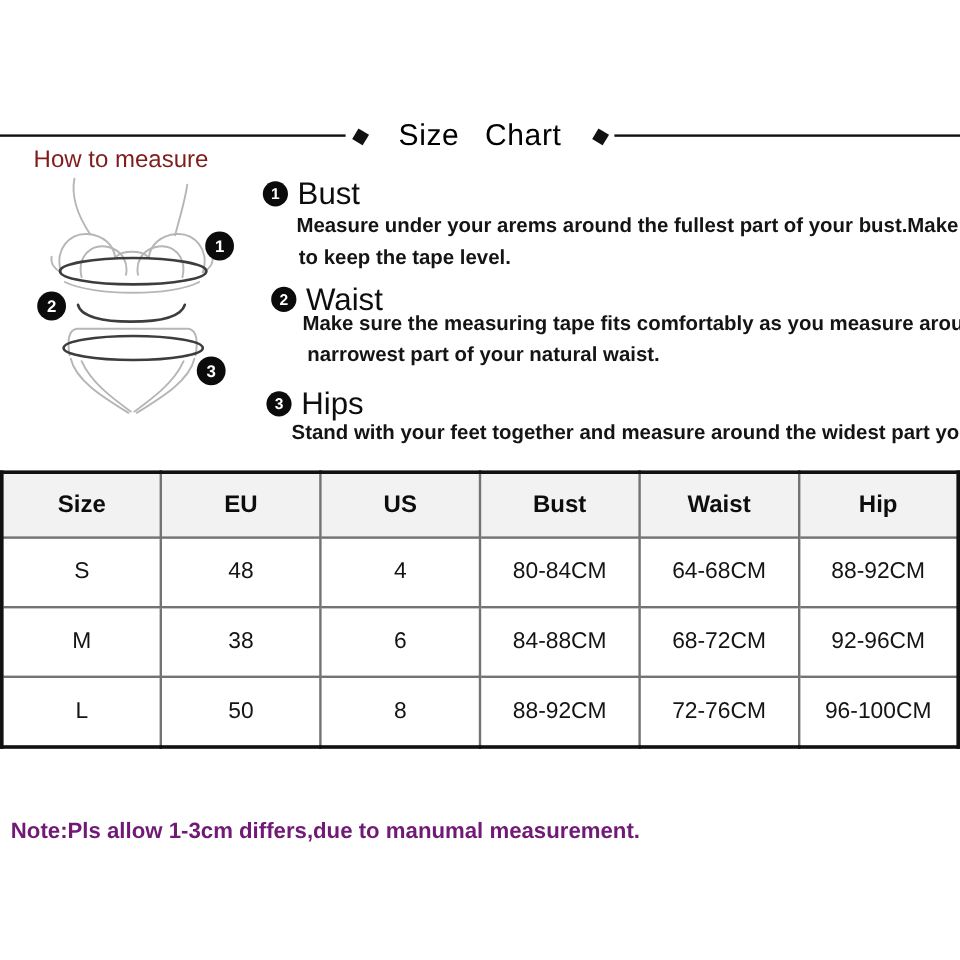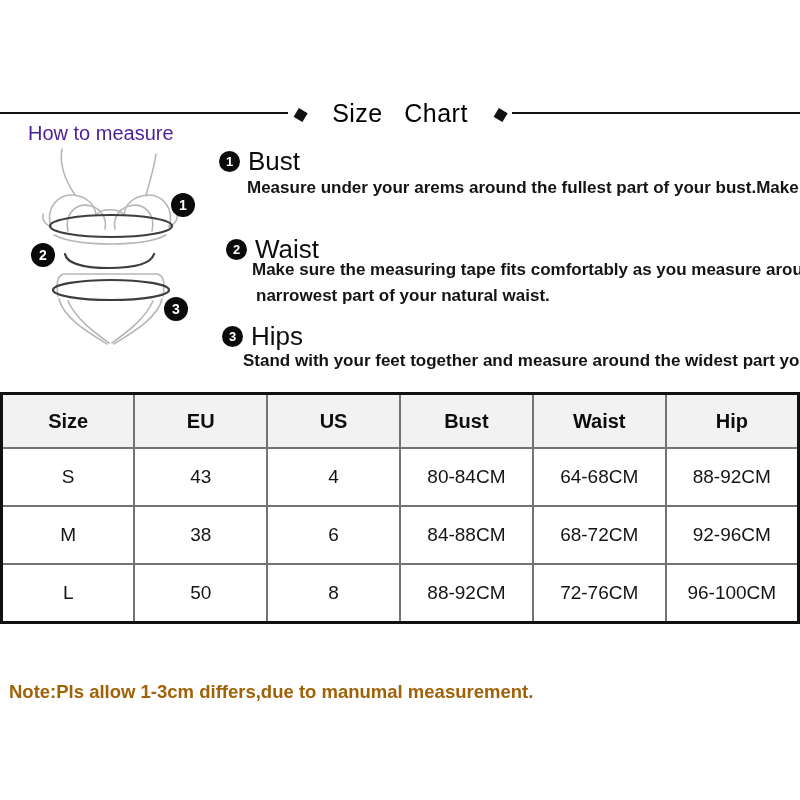--- a/index.html
+++ b/index.html
@@ -9,21 +9,21 @@
   }
   
   .title-row{
     position:absolute;top:97px;left:0;width:800px;height:32px;
     display:flex;align-items:center;
   }
   .title-rule{flex:1;height:2px;background:#111;}
   .title-diamond{font-size:19px;color:#111;margin:0 5px;transform:rotate(-14deg);line-height:1;}
   .title-text{font-size:25px;margin:0 20px;word-spacing:14px;letter-spacing:.5px;color:#000000;}
   
-  .htm-label{position:absolute;left:28px;top:122px;font-size:20px;color:#4c1d95;}
+  .htm-label{position:absolute;left:28px;top:122px;font-size:20px;color:#7f1d1d;}
   .figure-svg{position:absolute;left:18px;top:147px;}
   .figure-svg .light{fill:none;stroke:#b6b6b6;stroke-width:1.6;stroke-linecap:round;}
   .figure-svg .dark{fill:none;stroke:#3d3d3d;stroke-width:2.2;stroke-linecap:round;}
   .figure-svg .marker{fill:#0b0b0b;}
   .figure-svg .marker-num{fill:#fff;font-size:14px;font-weight:bold;text-anchor:middle;
     font-family:"Liberation Sans",sans-serif;}
   
   .instr-heading{position:absolute;display:flex;align-items:center;font-size:26px;color:#0d0d0d;}
   .num-circle{
     display:inline-block;width:21px;height:21px;border-radius:50%;background:#0b0b0b;color:#fff;
@@ -32,21 +32,21 @@
   .instr-line{position:absolute;font-size:17px;font-weight:700;color:#141414;line-height:1.1;white-space:nowrap;}
   
   .size-table{
     position:absolute;top:392px;left:0;width:800px;border-collapse:collapse;table-layout:fixed;
     border:3px solid #111;
   }
   .size-table th,.size-table td{border:2px solid #737373;text-align:center;vertical-align:middle;}
   .size-table th{height:50px;background:#f2f2f2;font-size:20px;font-weight:700;color:#0d0d0d;}
   .size-table td{height:54px;font-size:19px;font-weight:400;color:#141414;}
   
-  .note{position:absolute;left:9px;top:681px;font-size:18.5px;font-weight:700;color:#a16207;}
+  .note{position:absolute;left:9px;top:681px;font-size:18.5px;font-weight:700;color:#701a75;}
 </style>
 </head>
 <body>
 
 <div class="page">
 
   <div class="title-row">
     <span class="title-rule"></span>
     <span class="title-diamond">◆</span>
     <span class="title-text">Size Chart</span>
@@ -94,20 +94,21 @@
       <circle class="marker" cx="158" cy="162" r="12"></circle>
       <text class="marker-num" x="158" y="167">3</text>
     </g>
   </svg>
 
   <div class="instr-heading" style="left:219px;top:146px;">
     <span class="num-circle">1</span>
     <span>Bust</span>
   </div>
   <div class="instr-line" style="left:247px;top:179px;">Measure under your arems around the fullest part of your bust.Make sure</div>
+  <div class="instr-line" style="left:249px;top:206px;">to keep the tape level.</div>
 
   <div class="instr-heading" style="left:226px;top:234px;">
     <span class="num-circle">2</span>
     <span>Waist</span>
   </div>
   <div class="instr-line" style="left:252px;top:261px;">Make sure the measuring tape fits comfortably as you measure around the</div>
   <div class="instr-line" style="left:256px;top:287px;">narrowest part of your natural waist.</div>
 
   <div class="instr-heading" style="left:222px;top:321px;">
     <span class="num-circle">3</span>
@@ -122,21 +123,21 @@
         <th>EU</th>
         <th>US</th>
         <th>Bust</th>
         <th>Waist</th>
         <th>Hip</th>
       </tr>
     </thead>
     <tbody>
       <tr>
         <td>S</td>
-        <td>43</td>
+        <td>48</td>
         <td>4</td>
         <td>80-84CM</td>
         <td>64-68CM</td>
         <td>88-92CM</td>
       </tr>
       <tr>
         <td>M</td>
         <td>38</td>
         <td>6</td>
         <td>84-88CM</td>

